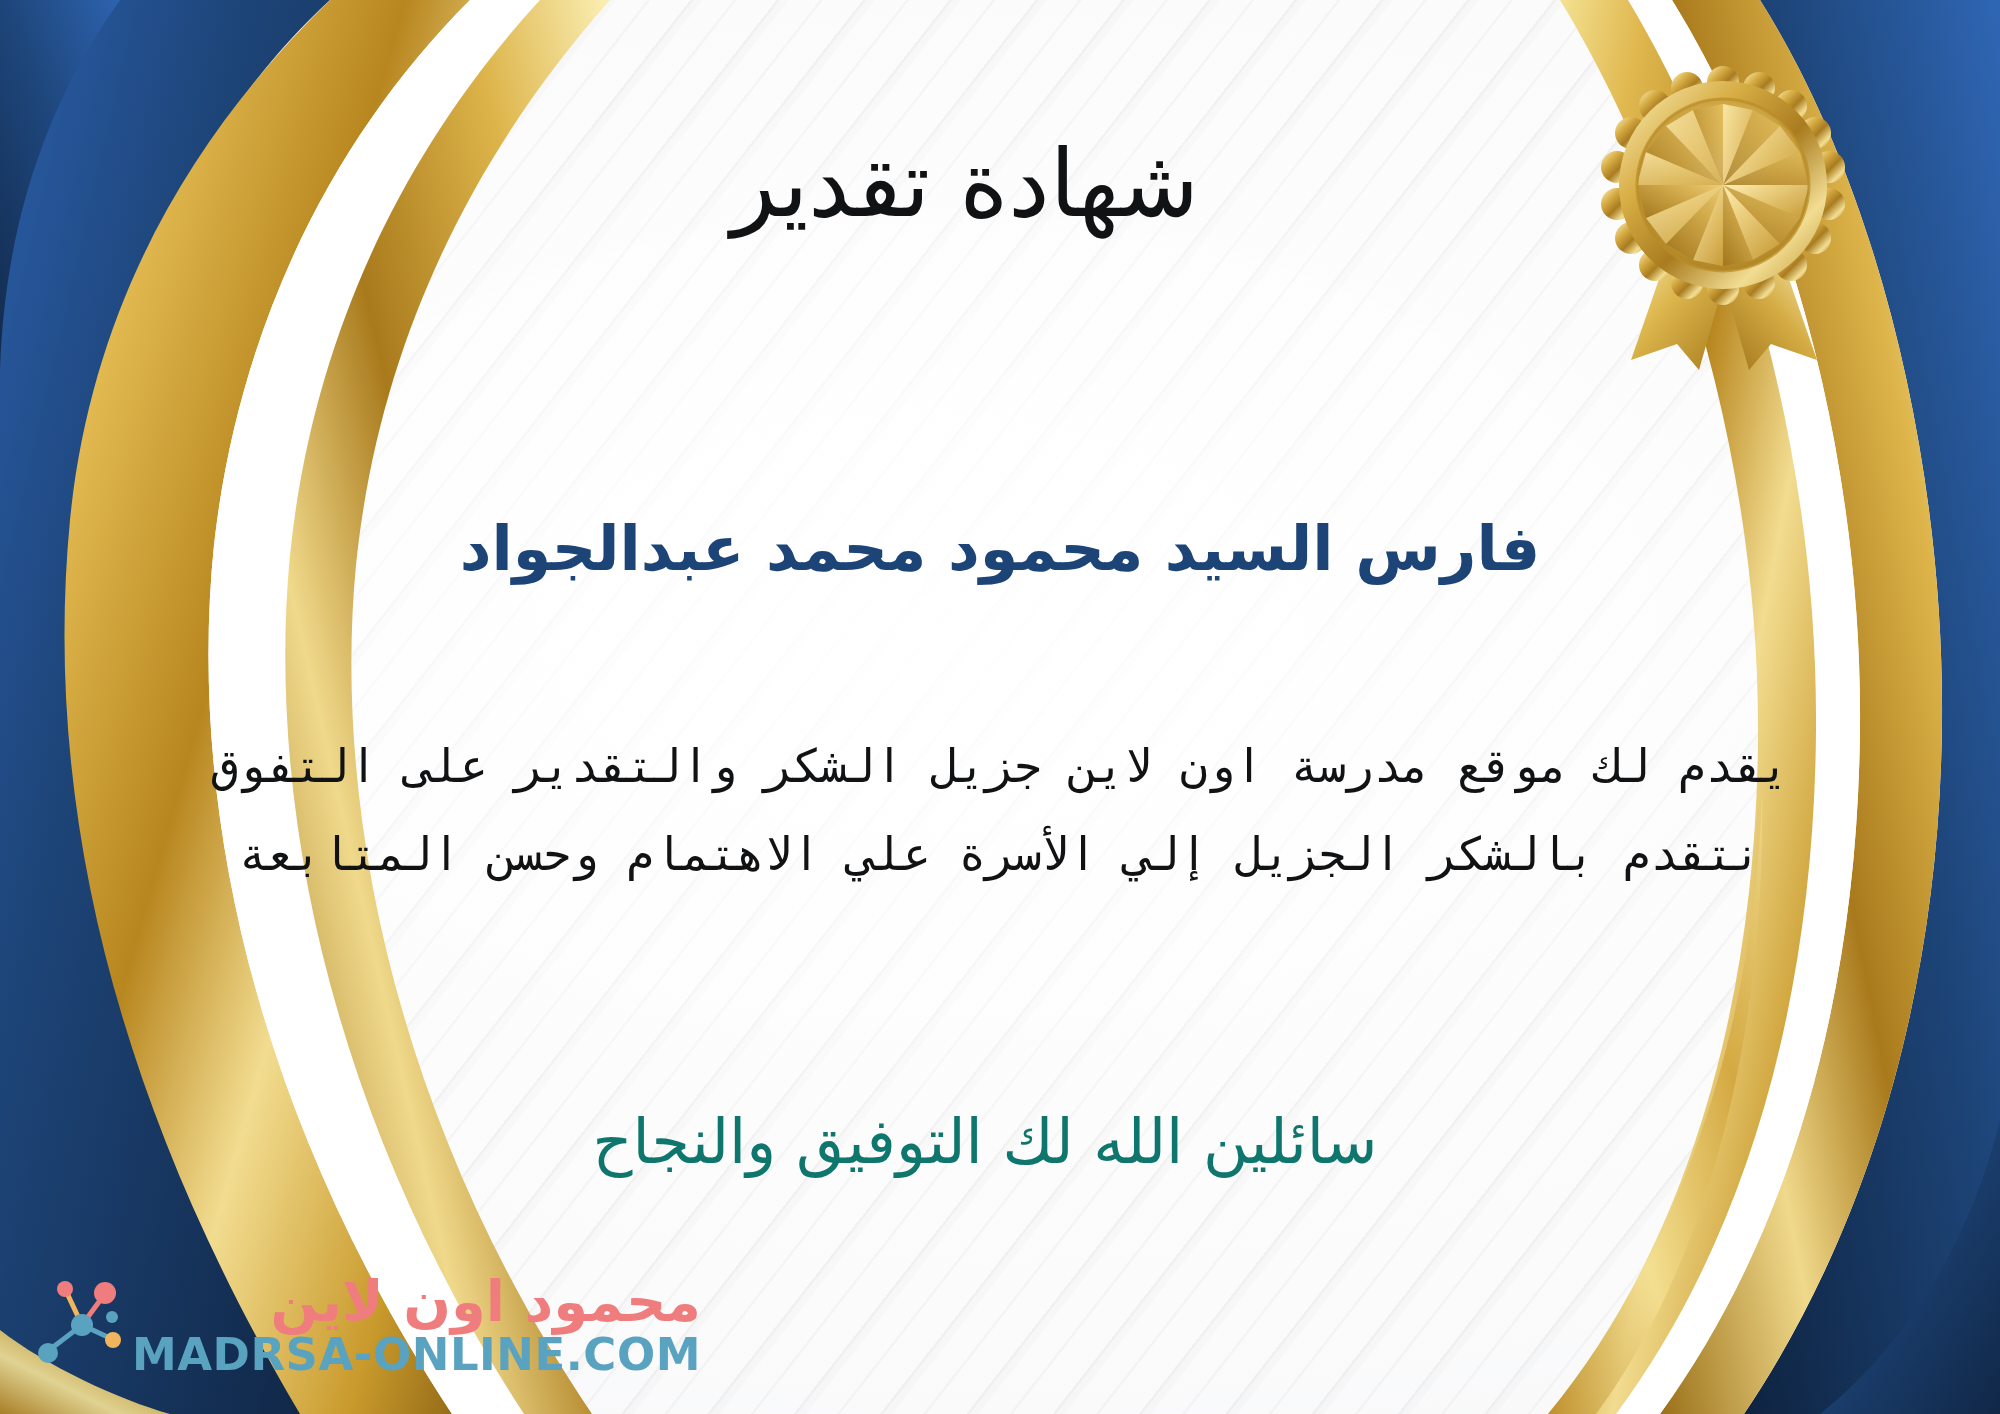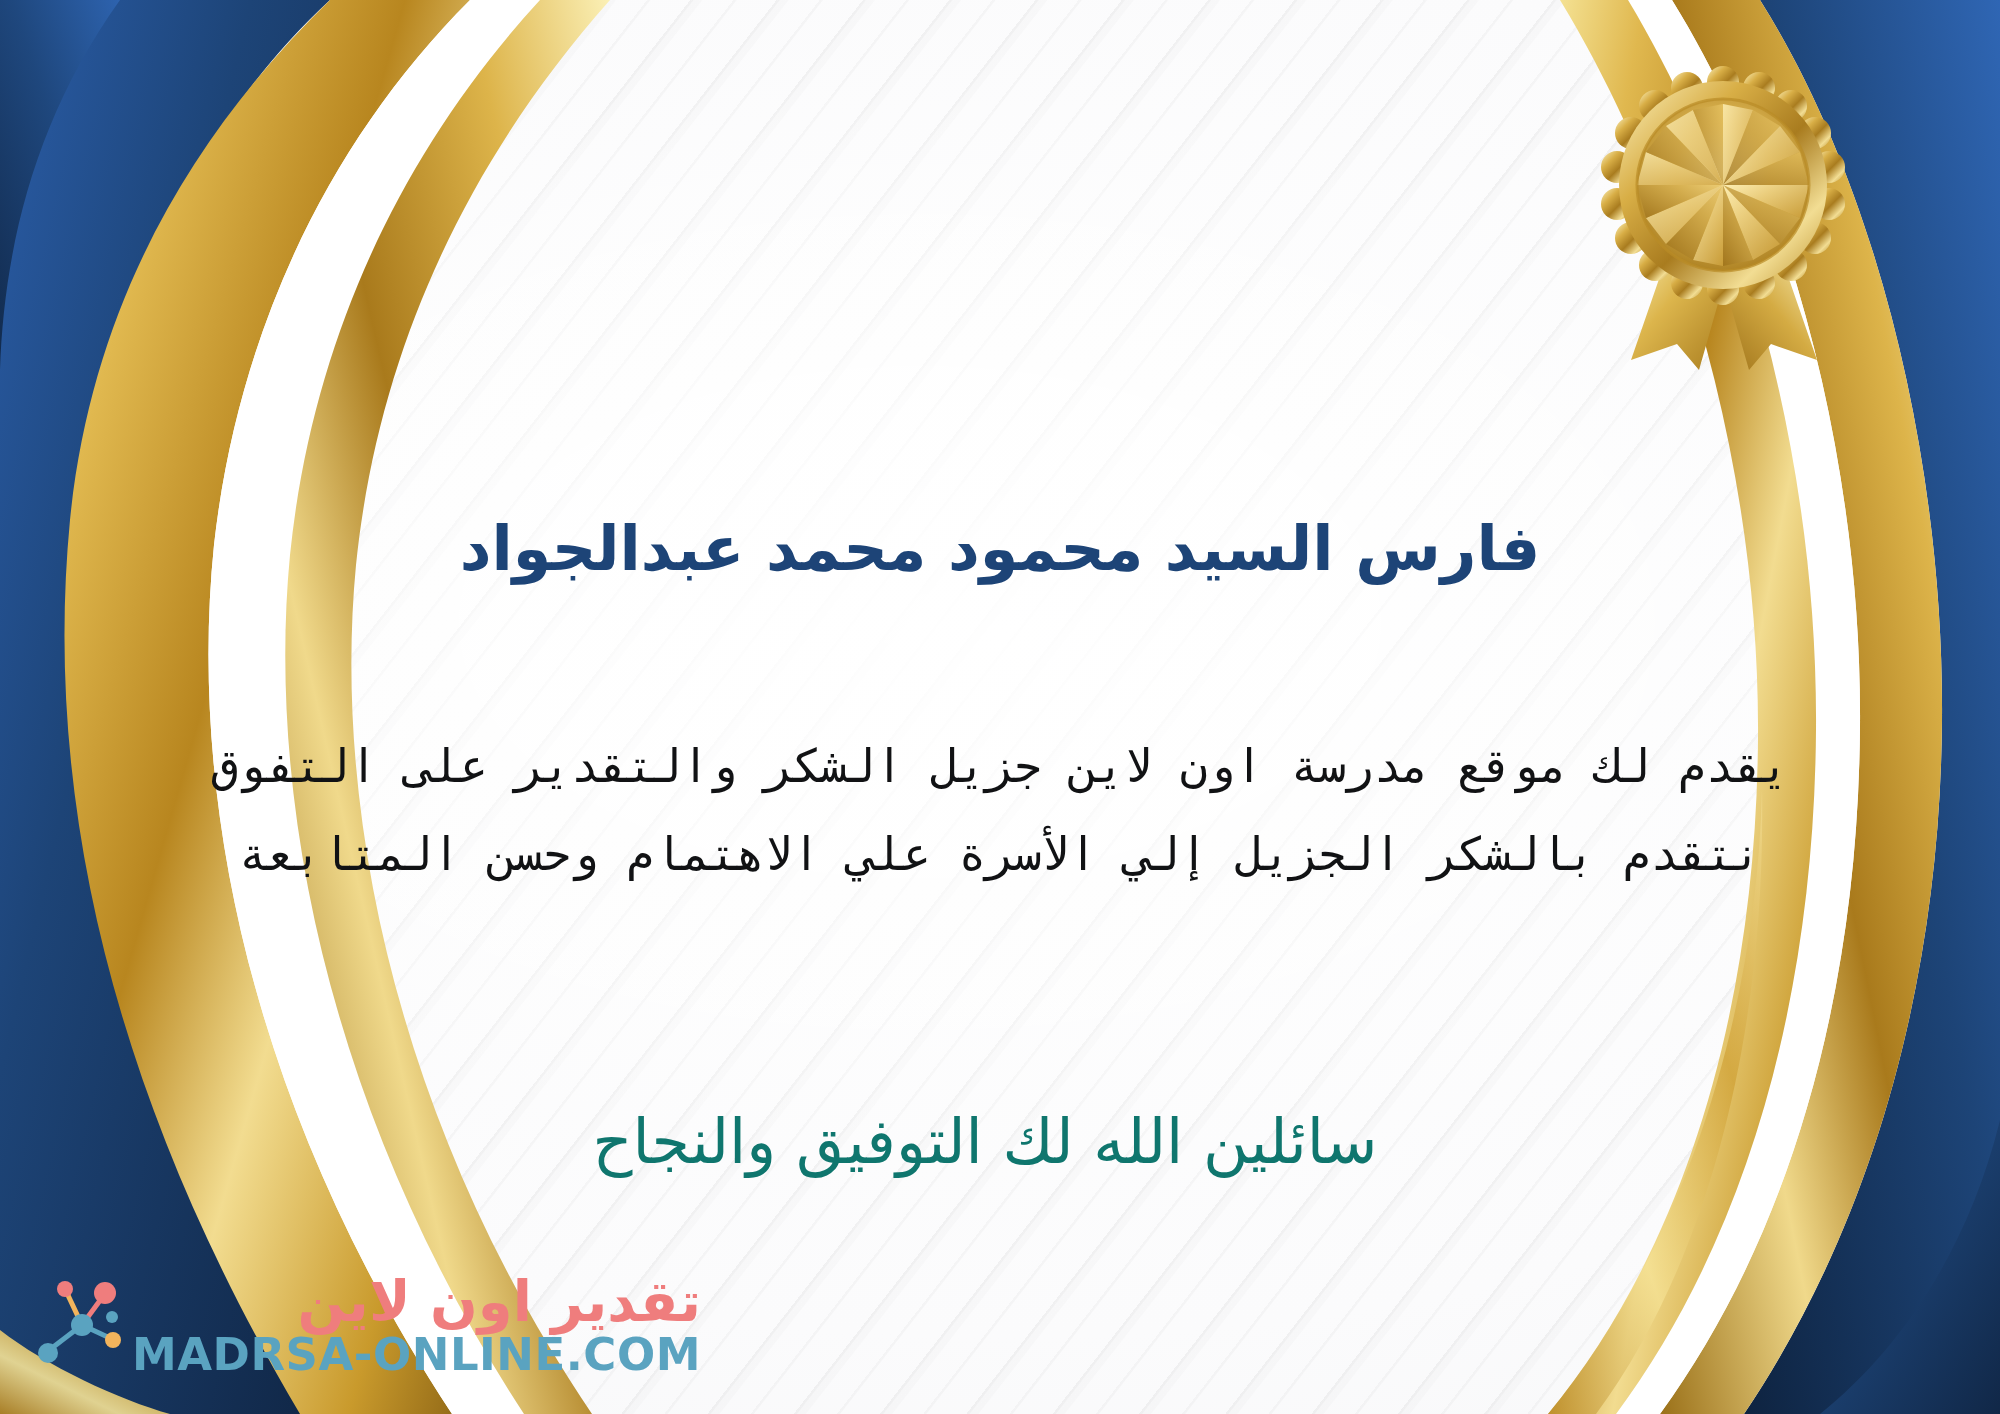--- a/index.html
+++ b/index.html
@@ -276,34 +276,35 @@
         <path d="M0,-5 L-77,-38 L-57,-64 Z" fill="url(#wedgeB)" opacity="0.8"></path>
         <path d="M0,-5 L-57,-64 L-30,-80 Z" fill="url(#wedgeA)" opacity="0.8"></path>
         <path d="M0,-5 L-30,-80 L0,-86  Z" fill="url(#wedgeB)" opacity="0.8"></path>
       </g>
       <circle cx="0" cy="-5" r="86" fill="none" stroke="#b98c26" stroke-width="3" opacity="0.7"></circle>
     </g>
   </svg>
 
   <div class="content">
 
+    <div class="title">شهادة تقدير</div>
 
     <div class="recipient">فارس السيد محمود محمد عبدالجواد</div>
 
     <div class="body">
       <div class="bline">يقدم لك موقع مدرسة اون لاين جزيل الشكر  والتقدير على التفوق</div>
       <div class="bline">نتقدم  بالشكر الجزيل إلي الأسرة علي الاهتمام وحسن المتابعة</div>
     </div>
 
     <div class="wish">سائلين الله لك التوفيق  والنجاح</div>
   </div>
 
   <div class="brand">
     <div class="brand-text">
-      <div class="brand-ar">تقدير اون لاين</div>
+      <div class="brand-ar">محمود اون لاين</div>
       <div class="brand-url">MADRSA-ONLINE.COM</div>
     </div>
     <svg class="brand-mark" viewBox="0 0 96 104">
       <line x1="22" y1="78" x2="56" y2="52" stroke="#5aa3c0" stroke-width="5"></line>
       <line x1="56" y1="52" x2="78" y2="22" stroke="#ef7d7d" stroke-width="5"></line>
       <line x1="56" y1="52" x2="86" y2="66" stroke="#5aa3c0" stroke-width="5"></line>
       <line x1="56" y1="52" x2="40" y2="18" stroke="#f2b45c" stroke-width="5"></line>
       <circle cx="56" cy="52" r="11" fill="#5aa3c0"></circle>
       <circle cx="22" cy="80" r="10" fill="#5aa3c0"></circle>
       <circle cx="79" cy="20" r="11" fill="#ef7d7d"></circle>

